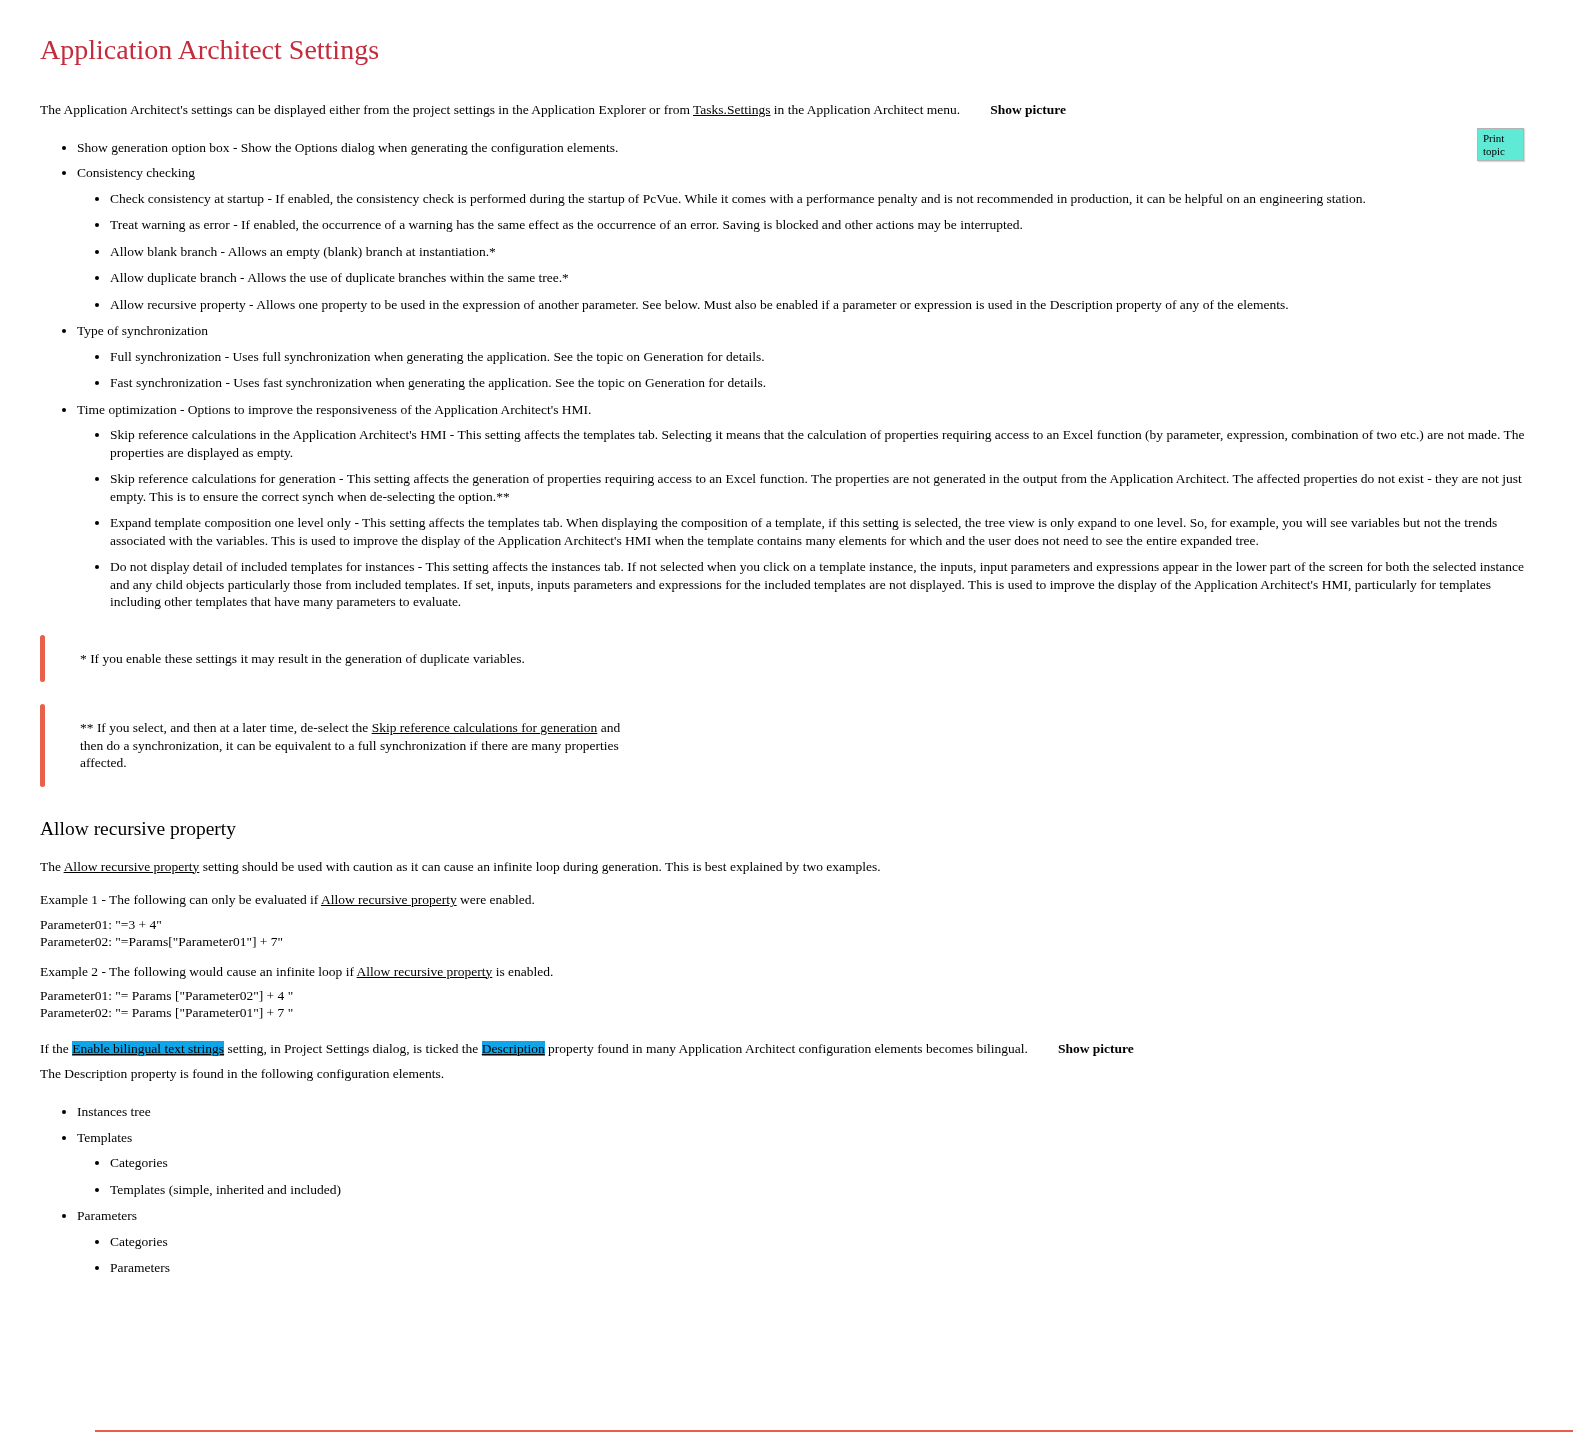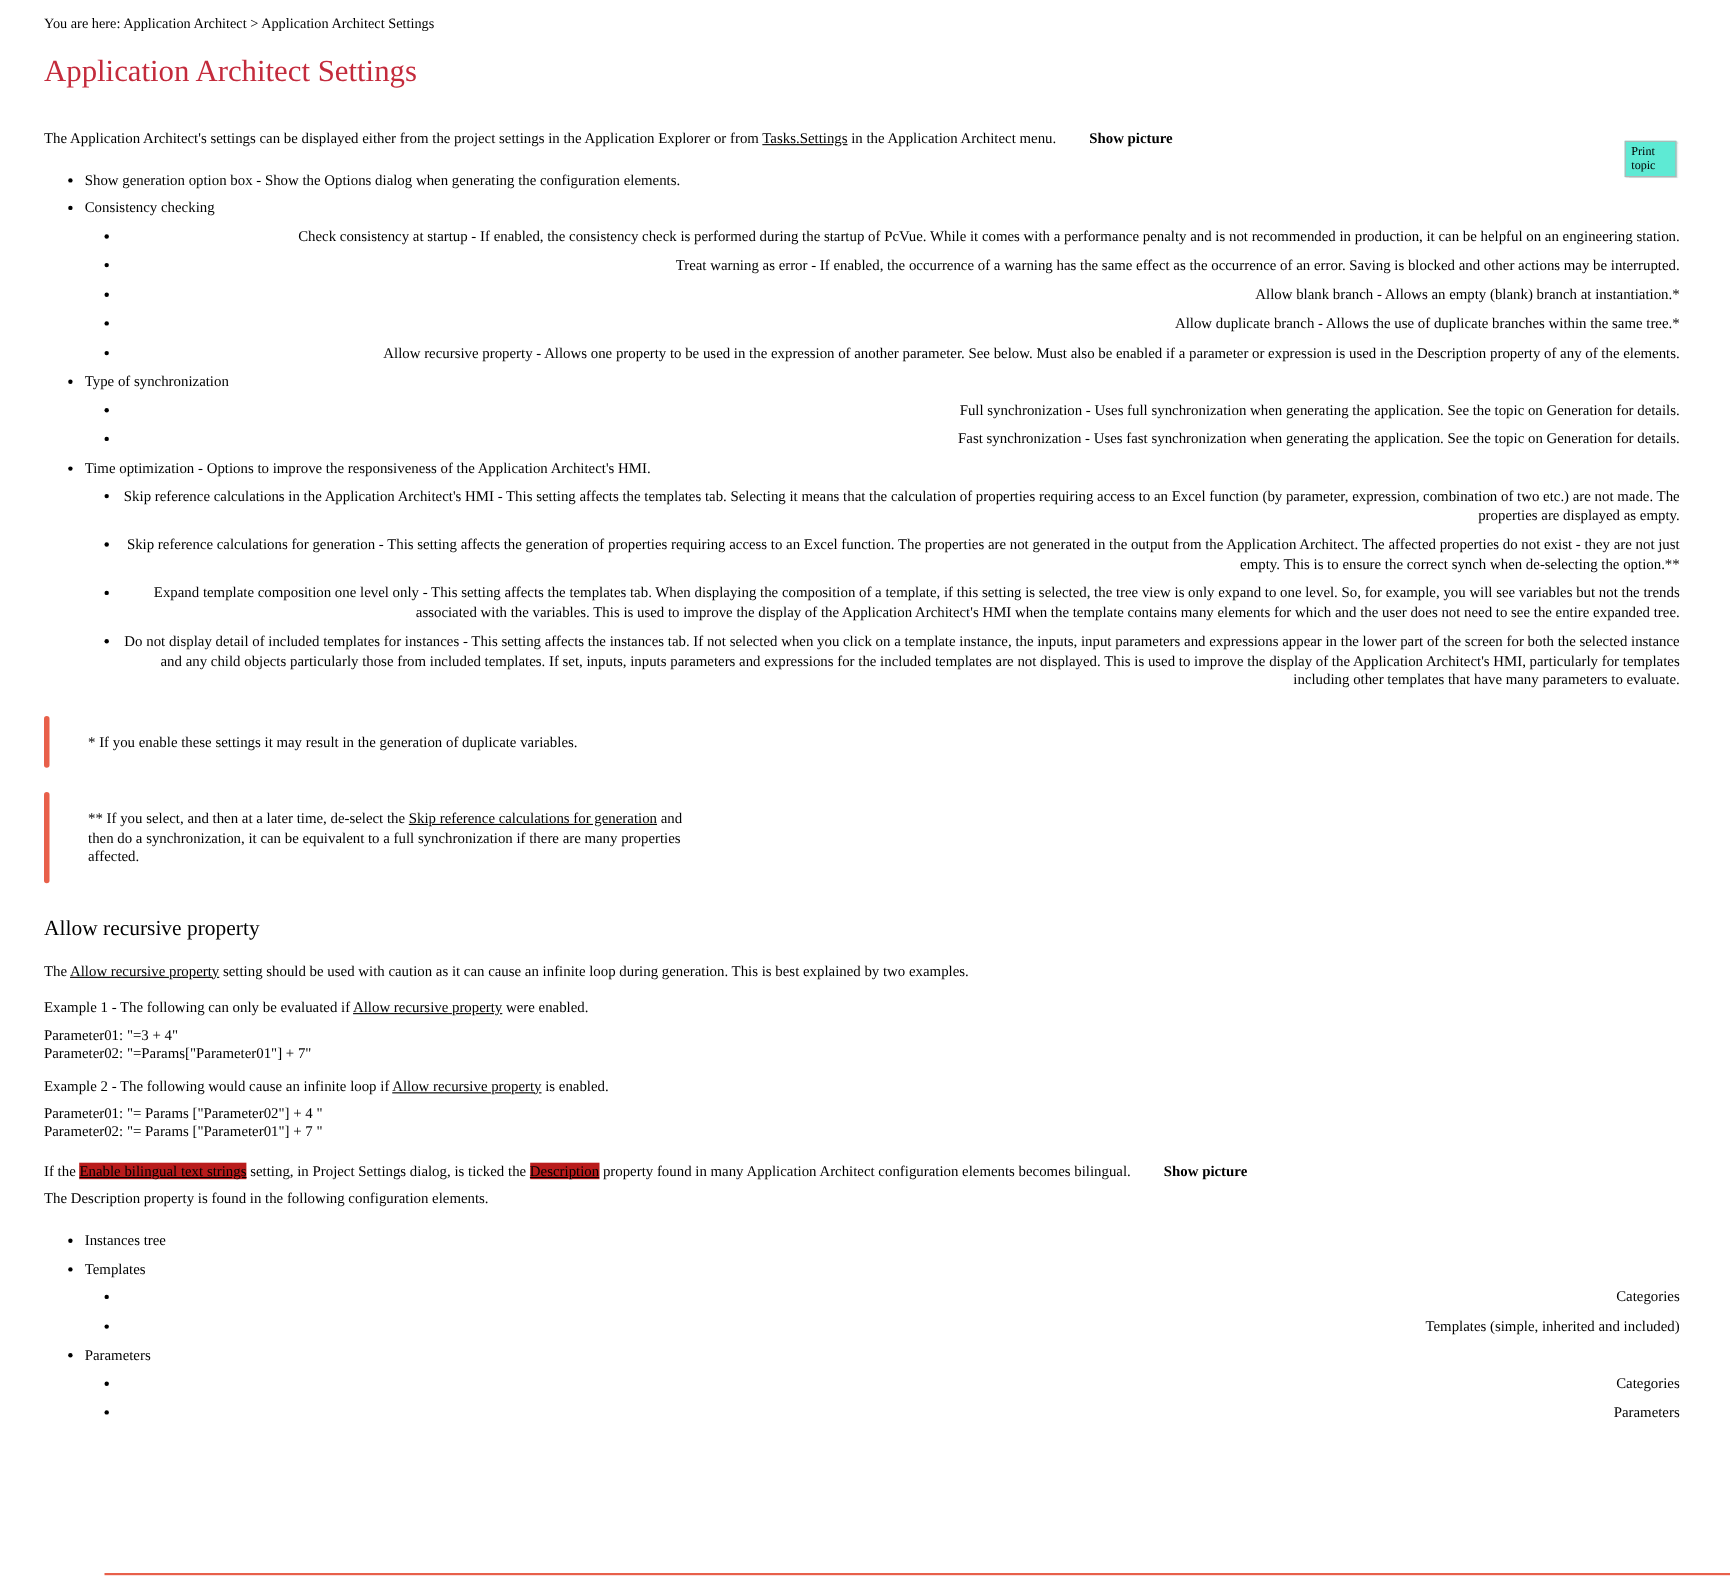--- a/index.html
+++ b/index.html
@@ -17,35 +17,35 @@
 
   h1.page-title {
     color: #c42b3c; font-size: 28px; font-weight: normal;
     margin: 21px 0 0 0; line-height: 32px;
   }
 
   p.body { margin: 35px 0 0 0; line-height: 17.5px; }
   p.tight { margin-top: 7px; }
 
   a.doc-link { color: #000; text-decoration: underline; cursor: pointer; }
-  a.glossary { color: #000; text-decoration: underline; background: #b91c1c; cursor: pointer; }
+  a.glossary { color: #000; text-decoration: underline; background: #0ea5e9; cursor: pointer; }
 
   .show-picture { font-weight: bold; margin-left: 30px; cursor: pointer; }
 
   .print-topic {
     position: absolute; top: 128px; right: 49px; width: 47px; height: 33px;
     background: #5eead4; border: 1px solid #b4b4b4; box-shadow: 1px 1px 1px rgba(0,0,0,0.15);
     font-family: "Liberation Serif", "DejaVu Serif", serif; font-size: 11px;
     line-height: 13px; text-align: left; padding: 3px 3px 3px 5px; cursor: pointer;
   }
 
   ul { list-style: disc; }
   ul.lvl1 { margin: 20px 0 0 0; padding-left: 37px; }
   ul.lvl1 > li { margin-bottom: 8px; line-height: 17.5px; }
-  ul.lvl2 { margin: 8px 0 0 0; padding-left: 33px; text-align: right; }
+  ul.lvl2 { margin: 8px 0 0 0; padding-left: 33px; }
   ul.lvl2 > li { margin-bottom: 9px; line-height: 17.5px; padding-right: 6px; }
 
   .callout { position: relative; margin: 24px 0 0 0; padding: 15px 0 15px 40px; }
   .callout::before {
     content: ""; position: absolute; left: 0; top: 0; bottom: 0; width: 5px;
     border-radius: 5px; background: #e8604a;
   }
   .callout .callout-text { line-height: 17.5px; }
   .callout.w1 { max-width: 600px; }
   .callout.w2 { max-width: 585px; }
@@ -56,23 +56,20 @@
   .codeblock { margin: 7px 0 0 0; line-height: 17px; }
   .codeblock span { display: block; }
 
   .bottom-rule { position: absolute; left: 95px; right: 0; bottom: 1px; height: 2px; background: #e8604a; }
 </style>
 </head>
 <body>
 
 <div class="content">
 
-  <div class="breadcrumb">
-    <span>You are here: </span><a>Application Architect</a><span> &gt; </span><span>Application Architect Settings</span>
-  </div>
 
   <h1 class="page-title">Application Architect Settings</h1>
 
   <p class="body"><span>The Application Architect's settings can be displayed either from the project settings in the Application Explorer or from </span><a class="doc-link">Tasks.Settings</a><span> in the Application Architect menu.</span><span class="show-picture">Show picture</span></p>
 
   <ul class="lvl1">
     <li><span>Show generation option box - Show the Options dialog when generating the configuration elements.</span></li>
     <li><span>Consistency checking</span>
       <ul class="lvl2">
         <li><span>Check consistency at startup - If enabled, the consistency check is performed during the startup of PcVue. While it comes with a performance penalty and is not recommended in production, it can be helpful on an engineering station.</span></li>

